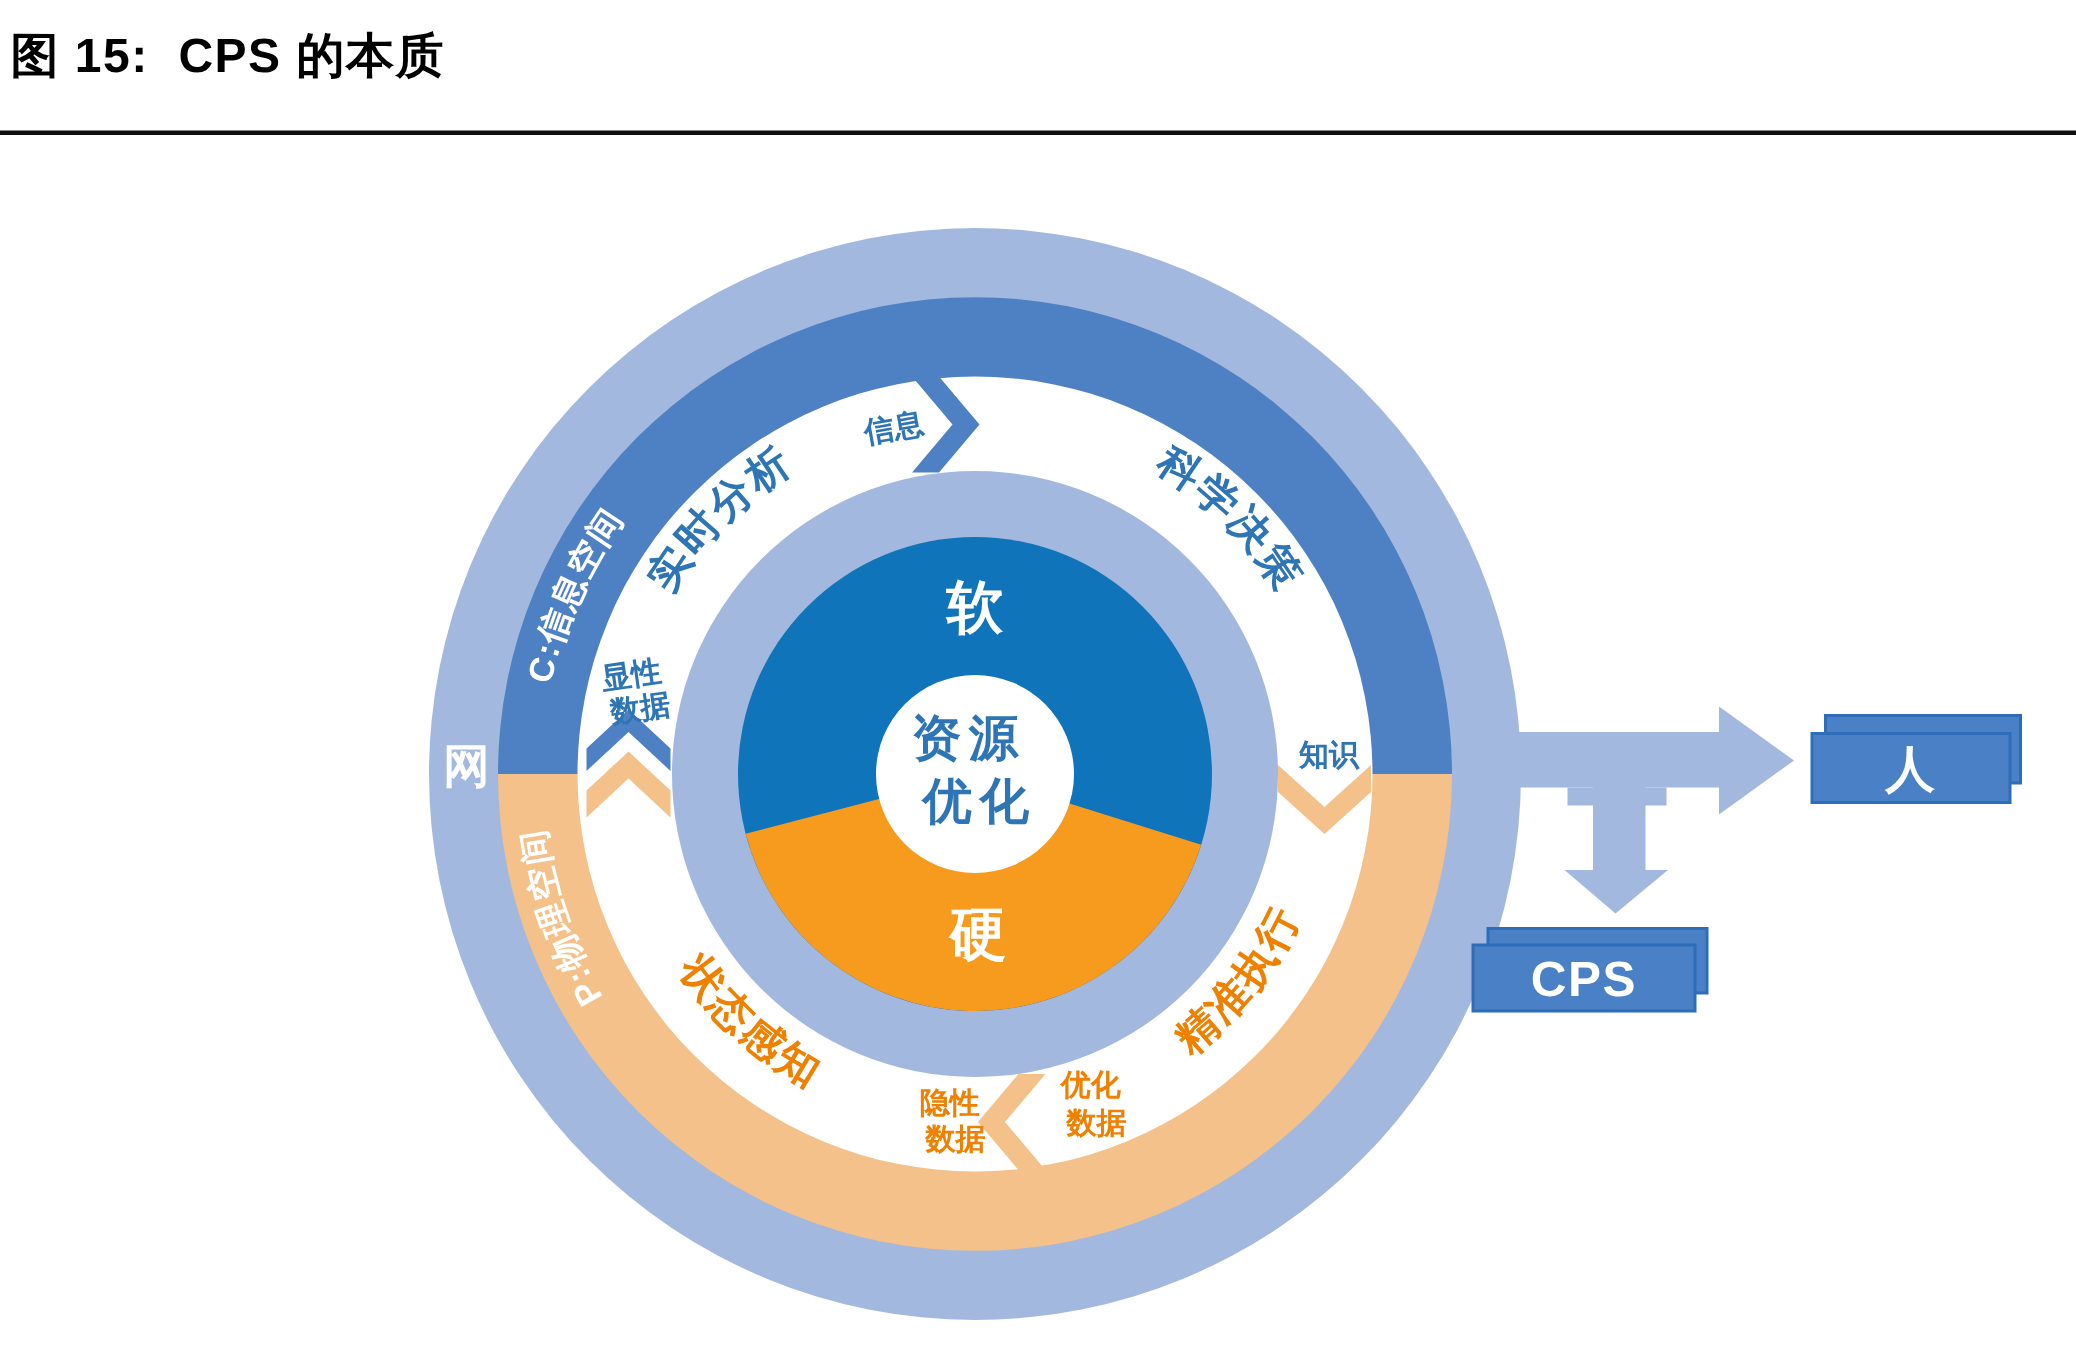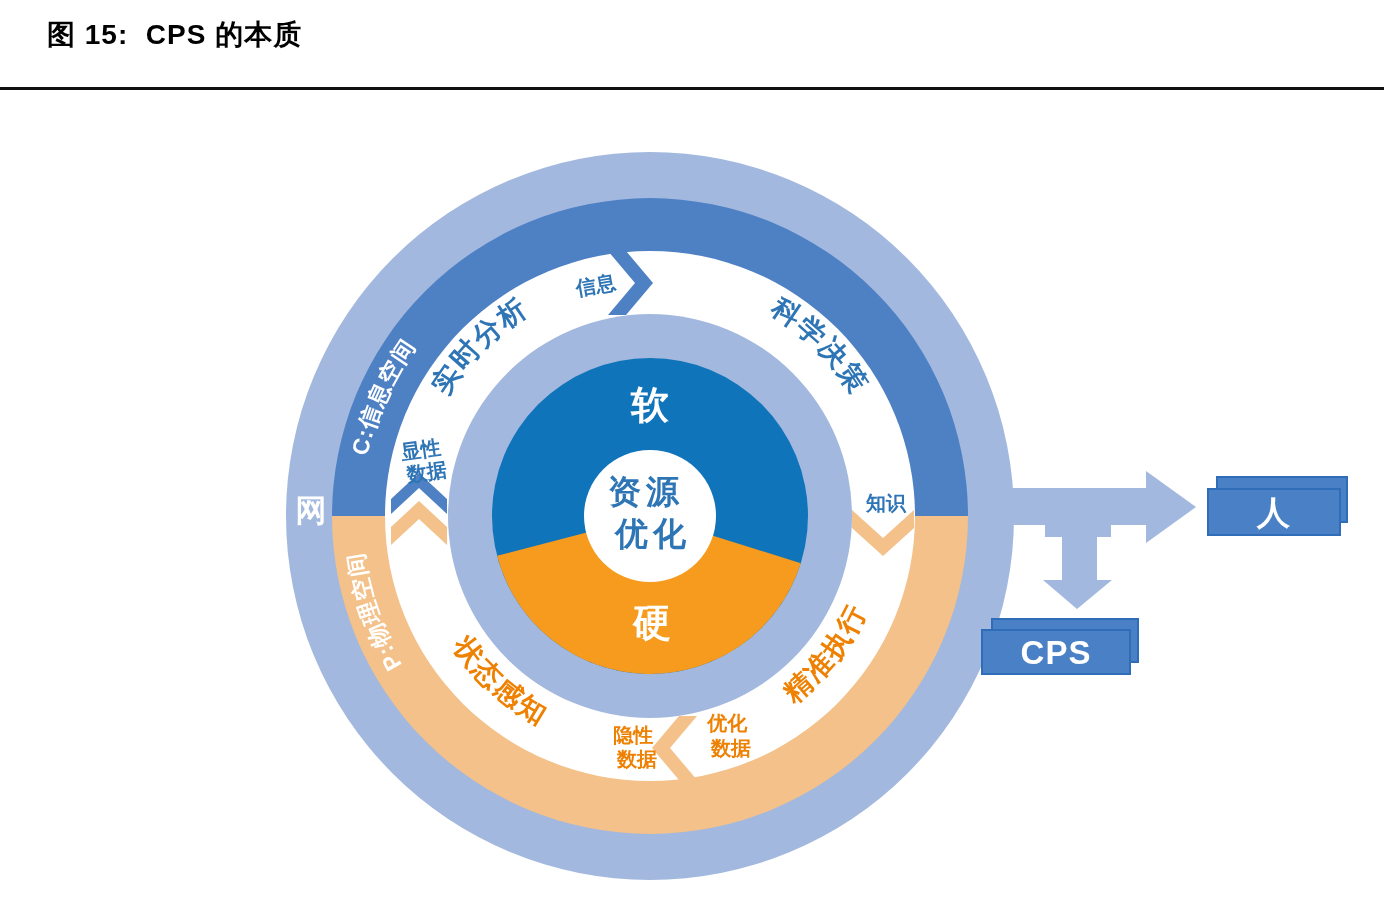--- a/index.html
+++ b/index.html
@@ -5,22 +5,22 @@
   html,body{margin:0;padding:0;background:#ffffff;}
   .page{
     position:relative;
     width:1384px;height:908px;
     background:#ffffff;
     overflow:hidden;
     font-family:"Liberation Sans","DejaVu Sans",sans-serif;
   }
   .figure-title{
     position:absolute;left:7px;top:16px;
-    font-size:28px;font-weight:bold;color:#000000;
-    letter-spacing:1px;white-space:pre;margin-left:40px;
+    font-size:32px;font-weight:bold;color:#000000;
+    letter-spacing:1px;white-space:pre;
   }
   .title-divider{
     position:absolute;left:0;top:87px;width:1384px;height:3px;
     background:#101010;
   }
   .diagram-svg{position:absolute;left:0;top:0;}
 
   
   .c-light{fill:#a2b8de;}
   .c-mid{fill:#4e81c4;}

